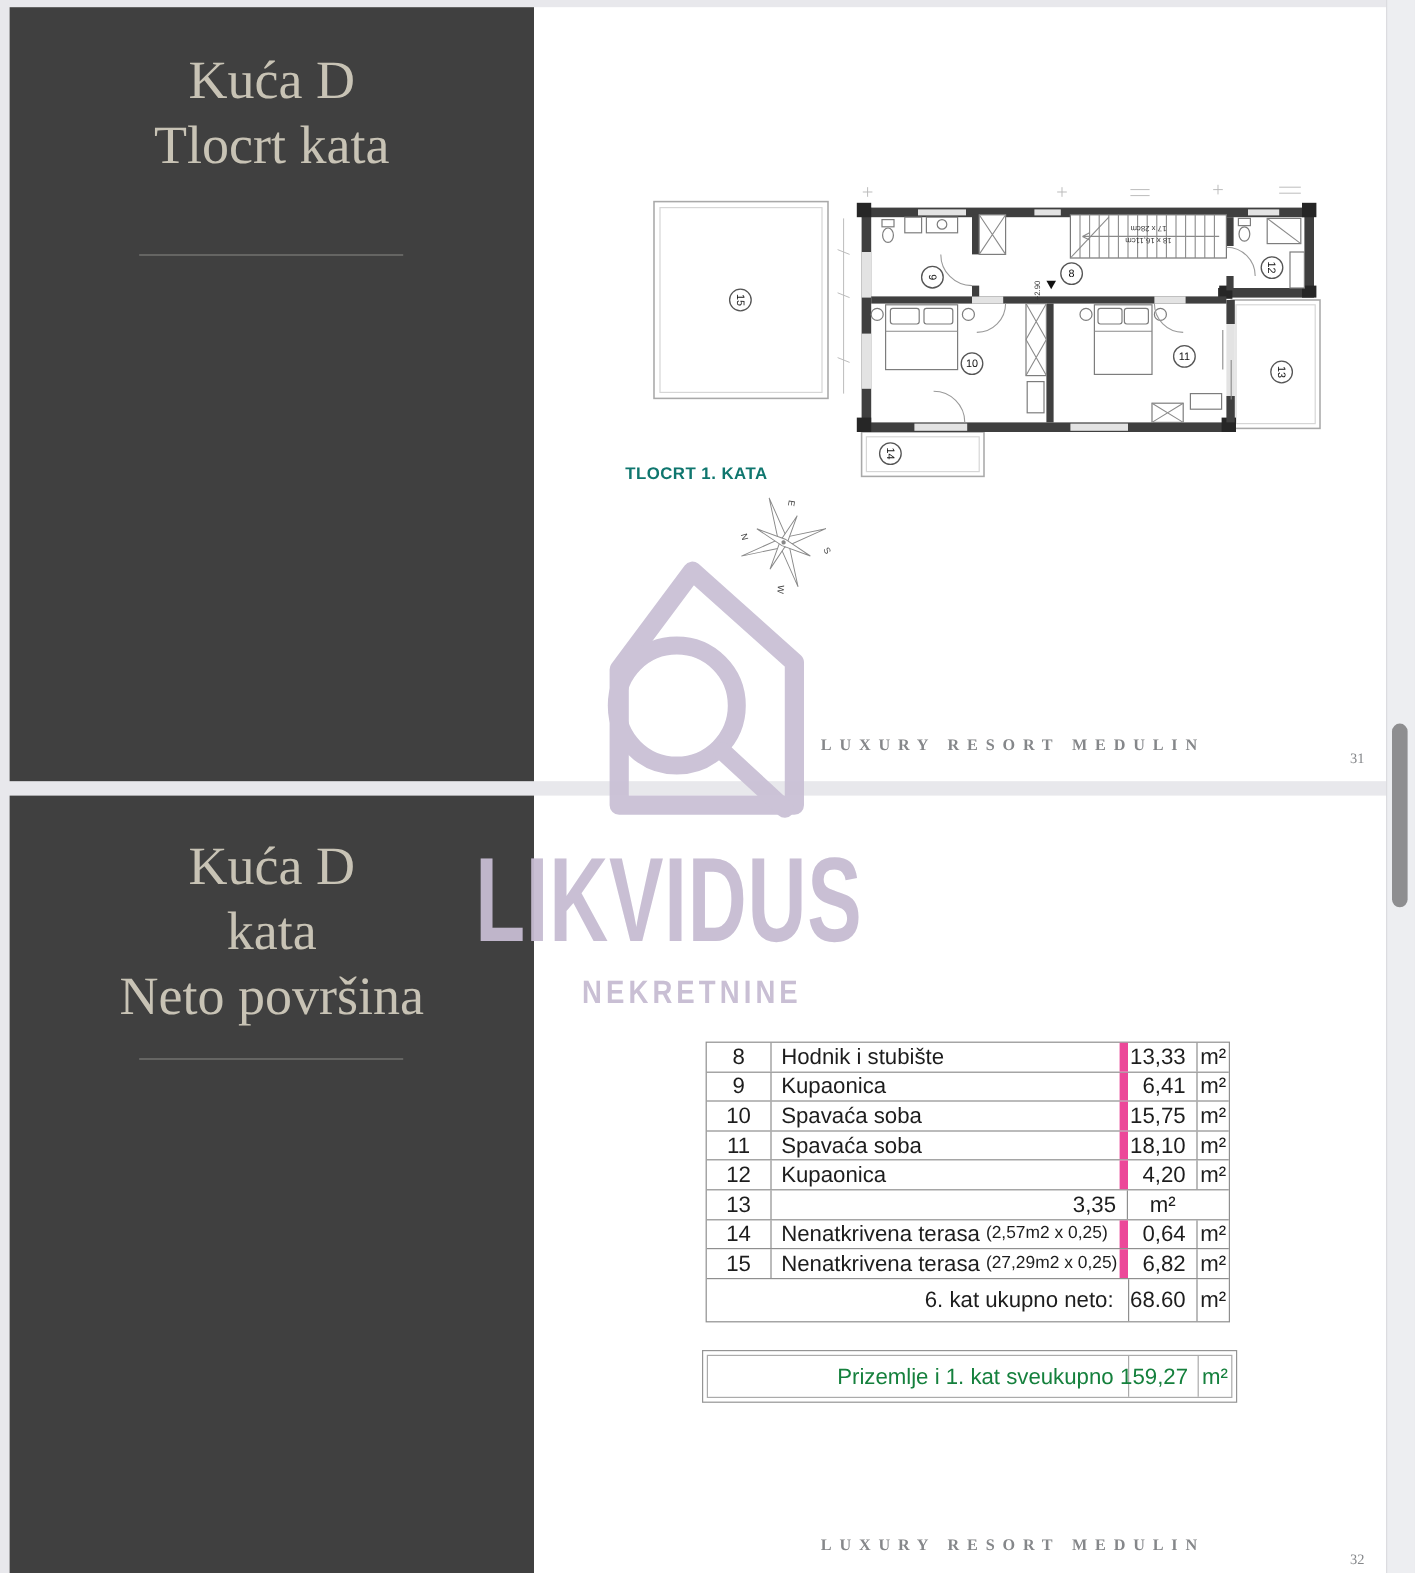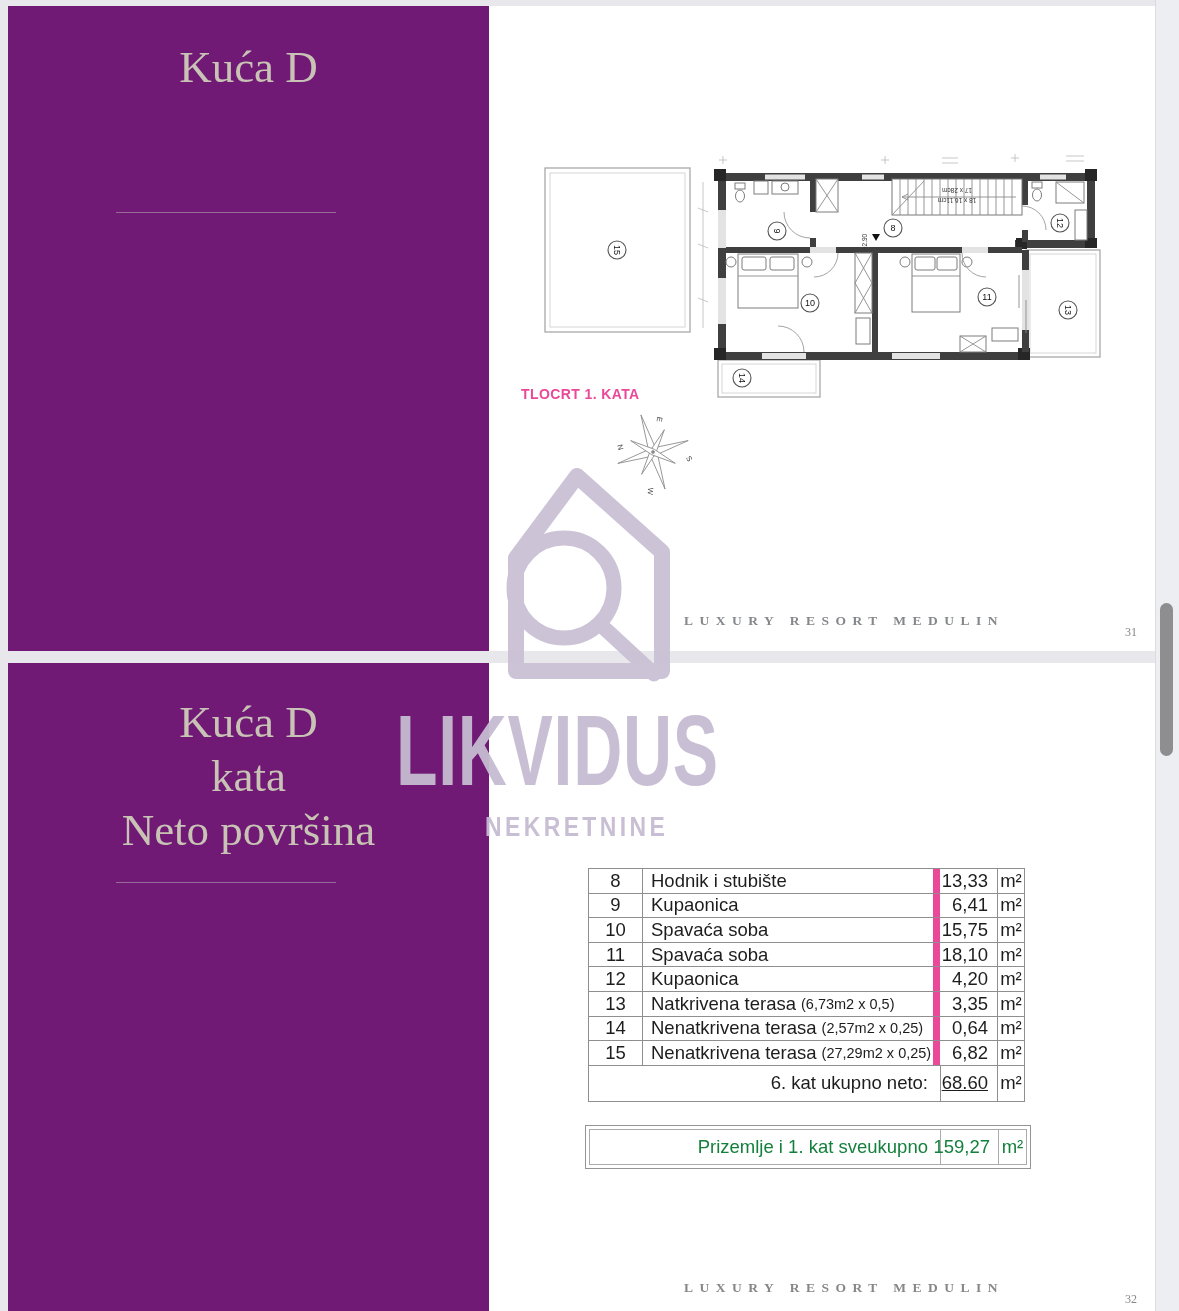--- a/index.html
+++ b/index.html
@@ -1,30 +1,30 @@
 <!DOCTYPE html>
 <html><head>
 <meta charset="utf-8">
 <style>
   html,body{margin:0;padding:0;}
   body{width:1179px;height:1311px;position:relative;background:#e8e8ec;overflow:hidden;
        font-family:"Liberation Sans",sans-serif;}
   .page{position:absolute;left:8px;width:1147px;background:#ffffff;}
   .page1{top:6px;height:645px;}
   .page2{top:663px;height:648px;}
-  .sidebar{position:absolute;left:0;top:0;width:481px;height:100%;background:#701a75;}
+  .sidebar{position:absolute;left:0;top:0;width:437px;height:100%;background:#404040;}
   .sidebar-title{margin-top:34px;text-align:center;color:#c8c3b5;
        font-family:"Liberation Serif",serif;font-size:45px;line-height:54px;font-weight:400;}
   .page2 .sidebar-title{margin-top:32px;}
   .sidebar-rule{position:absolute;left:108px;width:220px;height:1px;background:rgba(205,205,198,.45);}
   .page1 .sidebar-rule{top:206px;}
   .page2 .sidebar-rule{top:219px;}
   .plan-wrap{position:absolute;left:502px;top:144px;width:600px;height:260px;}
   .plan-caption{position:absolute;left:513px;top:380px;font-size:14px;font-weight:600;
-       color:#ec4899;letter-spacing:.4px;}
+       color:#0f766e;letter-spacing:.4px;}
   .compass{position:absolute;left:600px;top:401px;width:90px;height:90px;}
   .footer-text{position:absolute;left:676px;font-family:"Liberation Serif",serif;
        font-size:13.5px;letter-spacing:6.5px;color:#85878a;white-space:nowrap;font-weight:bold;}
   .page-number{position:absolute;right:18px;font-family:"Liberation Serif",serif;
        font-size:12px;color:#85878a;margin-top:12px;}
   .page1 .footer-text,.page1 .page-number{top:607px;}
   .page2 .footer-text,.page2 .page-number{top:617px;}
   
   .table-title{position:absolute;left:583px;top:131px;margin:0;font-size:29px;font-weight:400;
        color:#151515;letter-spacing:.2px;}
@@ -34,21 +34,21 @@
        border-bottom:1px solid #8f8f8f;}
   .t-row .cell{display:flex;align-items:center;font-size:18.5px;color:#1d1d1d;}
   .c-num{justify-content:center;border-right:1px solid #8f8f8f;}
   .c-name{padding-left:8px;border-right:7px solid #ec4899;gap:5px;white-space:nowrap;overflow:hidden;}
   .c-name .note{font-size:14.5px;}
   .c-val{justify-content:flex-end;padding-right:9px;border-right:1px solid #8f8f8f;}
   .c-unit{justify-content:center;font-size:16.5px;}
   .t-total{display:grid;grid-template-columns:351px 58px 26px;height:35px;}
   .t-total .cell{display:flex;align-items:center;font-size:18.5px;color:#1d1d1d;}
   .t-total .c-label{justify-content:flex-end;padding-right:12px;}
-  .t-total .c-val{justify-content:flex-end;padding-right:9px;border-right:1px solid #8f8f8f;border-left:1px solid #8f8f8f;text-decoration:underline;}
+  .t-total .c-val{justify-content:flex-end;padding-right:9px;border-right:1px solid #8f8f8f;border-left:1px solid #8f8f8f;}
   
   .summary-box{position:absolute;left:577px;top:462px;width:446px;height:44px;
        border:1px solid #949494;padding:3px;box-sizing:border-box;background:#fff;}
   .summary-inner{border:1px solid #ababab;height:100%;display:grid;
        grid-template-columns:350px 59px 27px;box-sizing:border-box;}
   .summary-inner .cell{display:flex;align-items:center;font-size:18.5px;color:#15803d;}
   .s-label{justify-content:flex-end;padding-right:12px;}
   .s-val{justify-content:flex-end;padding-right:8px;border-right:1px solid #ababab;border-left:1px solid #ababab;}
   .s-unit{justify-content:center;font-size:16.5px;}
   
@@ -83,20 +83,21 @@
 </style>
 </head>
 <body>
 
 <div class="stage">
 
   <section class="page page1">
     <aside class="sidebar">
       <div class="sidebar-title">
         <div>Kuća D</div>
+        <div>Tlocrt kata</div>
       </div>
       <div class="sidebar-rule"></div>
     </aside>
 
     <div class="plan-wrap">
       <svg class="plan" viewBox="0 0 600 260" width="600" height="260">
 
         <g>
           <rect class="thin" x="35" y="18" width="145" height="164"></rect>
           <rect class="xthin" x="40" y="23" width="135" height="154"></rect>
@@ -318,24 +319,20 @@
     <div class="cell c-num">12</div>
     <div class="cell c-name">
       <span class="nm">Kupaonica</span>
       <span class="note"></span>
     </div>
     <div class="cell c-val">4,20</div>
     <div class="cell c-unit">m²</div>
   </div>
           <div class="t-row">
     <div class="cell c-num">13</div>
-    <div class="cell c-name">
-      <span class="nm">Natkrivena terasa</span>
-      <span class="note">(6,73m2 x 0,5)</span>
-    </div>
     <div class="cell c-val">3,35</div>
     <div class="cell c-unit">m²</div>
   </div>
           <div class="t-row">
     <div class="cell c-num">14</div>
     <div class="cell c-name">
       <span class="nm">Nenatkrivena terasa</span>
       <span class="note">(2,57m2 x 0,25)</span>
     </div>
     <div class="cell c-val">0,64</div>

